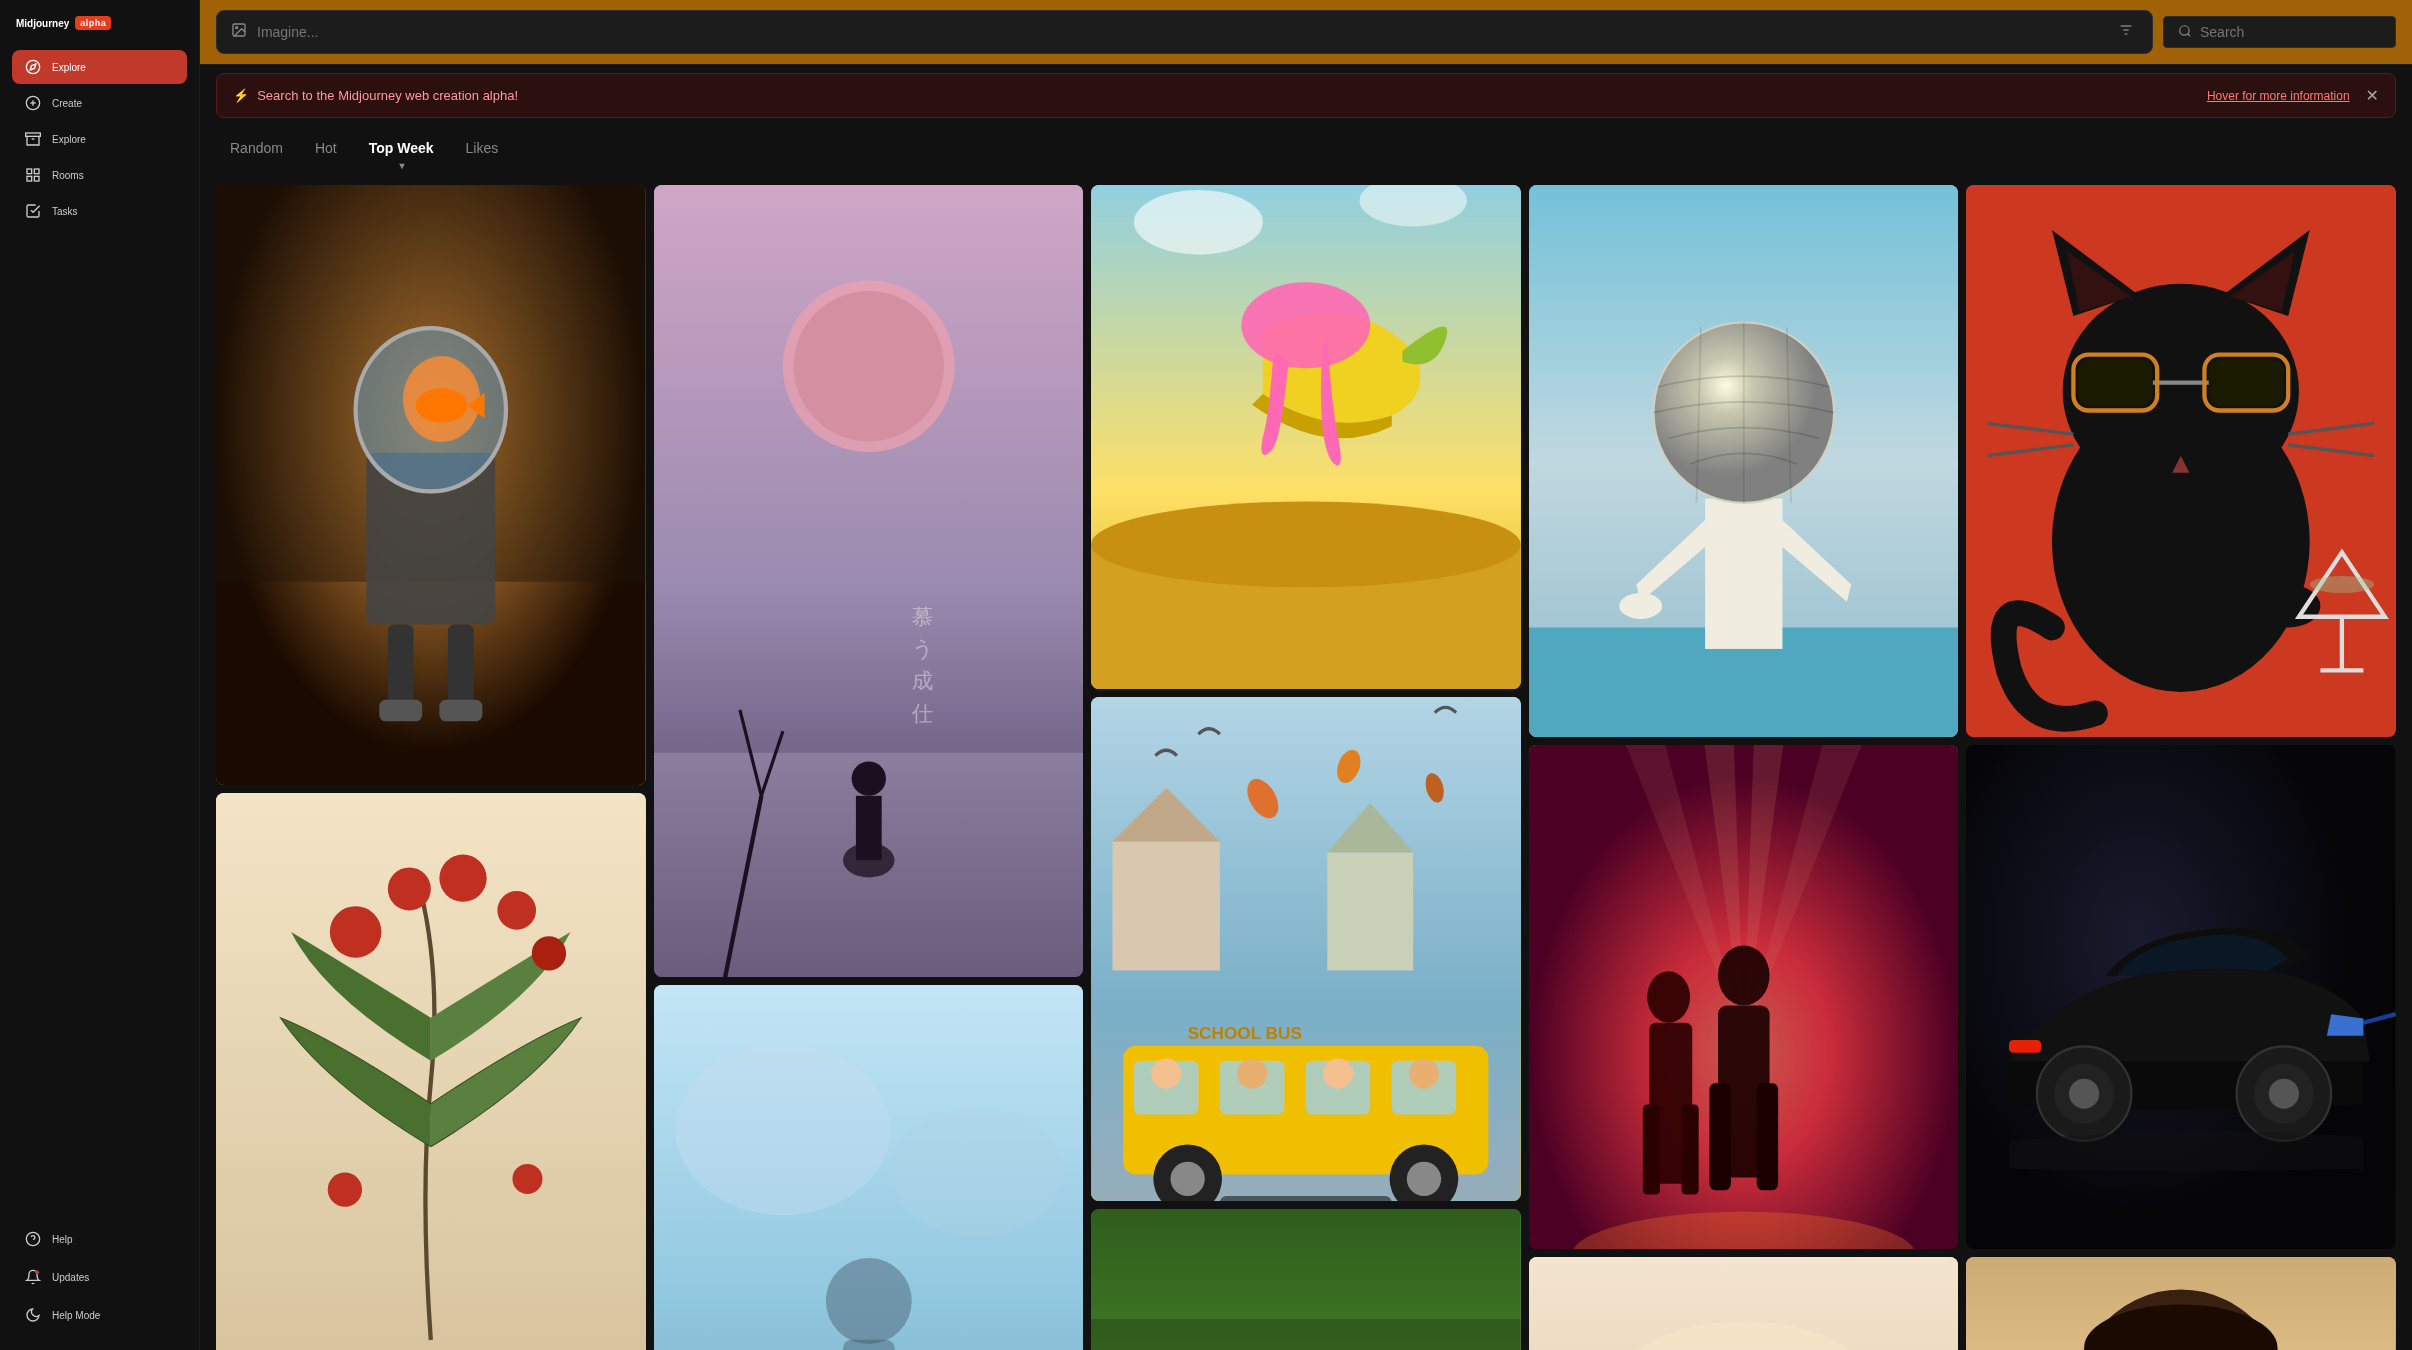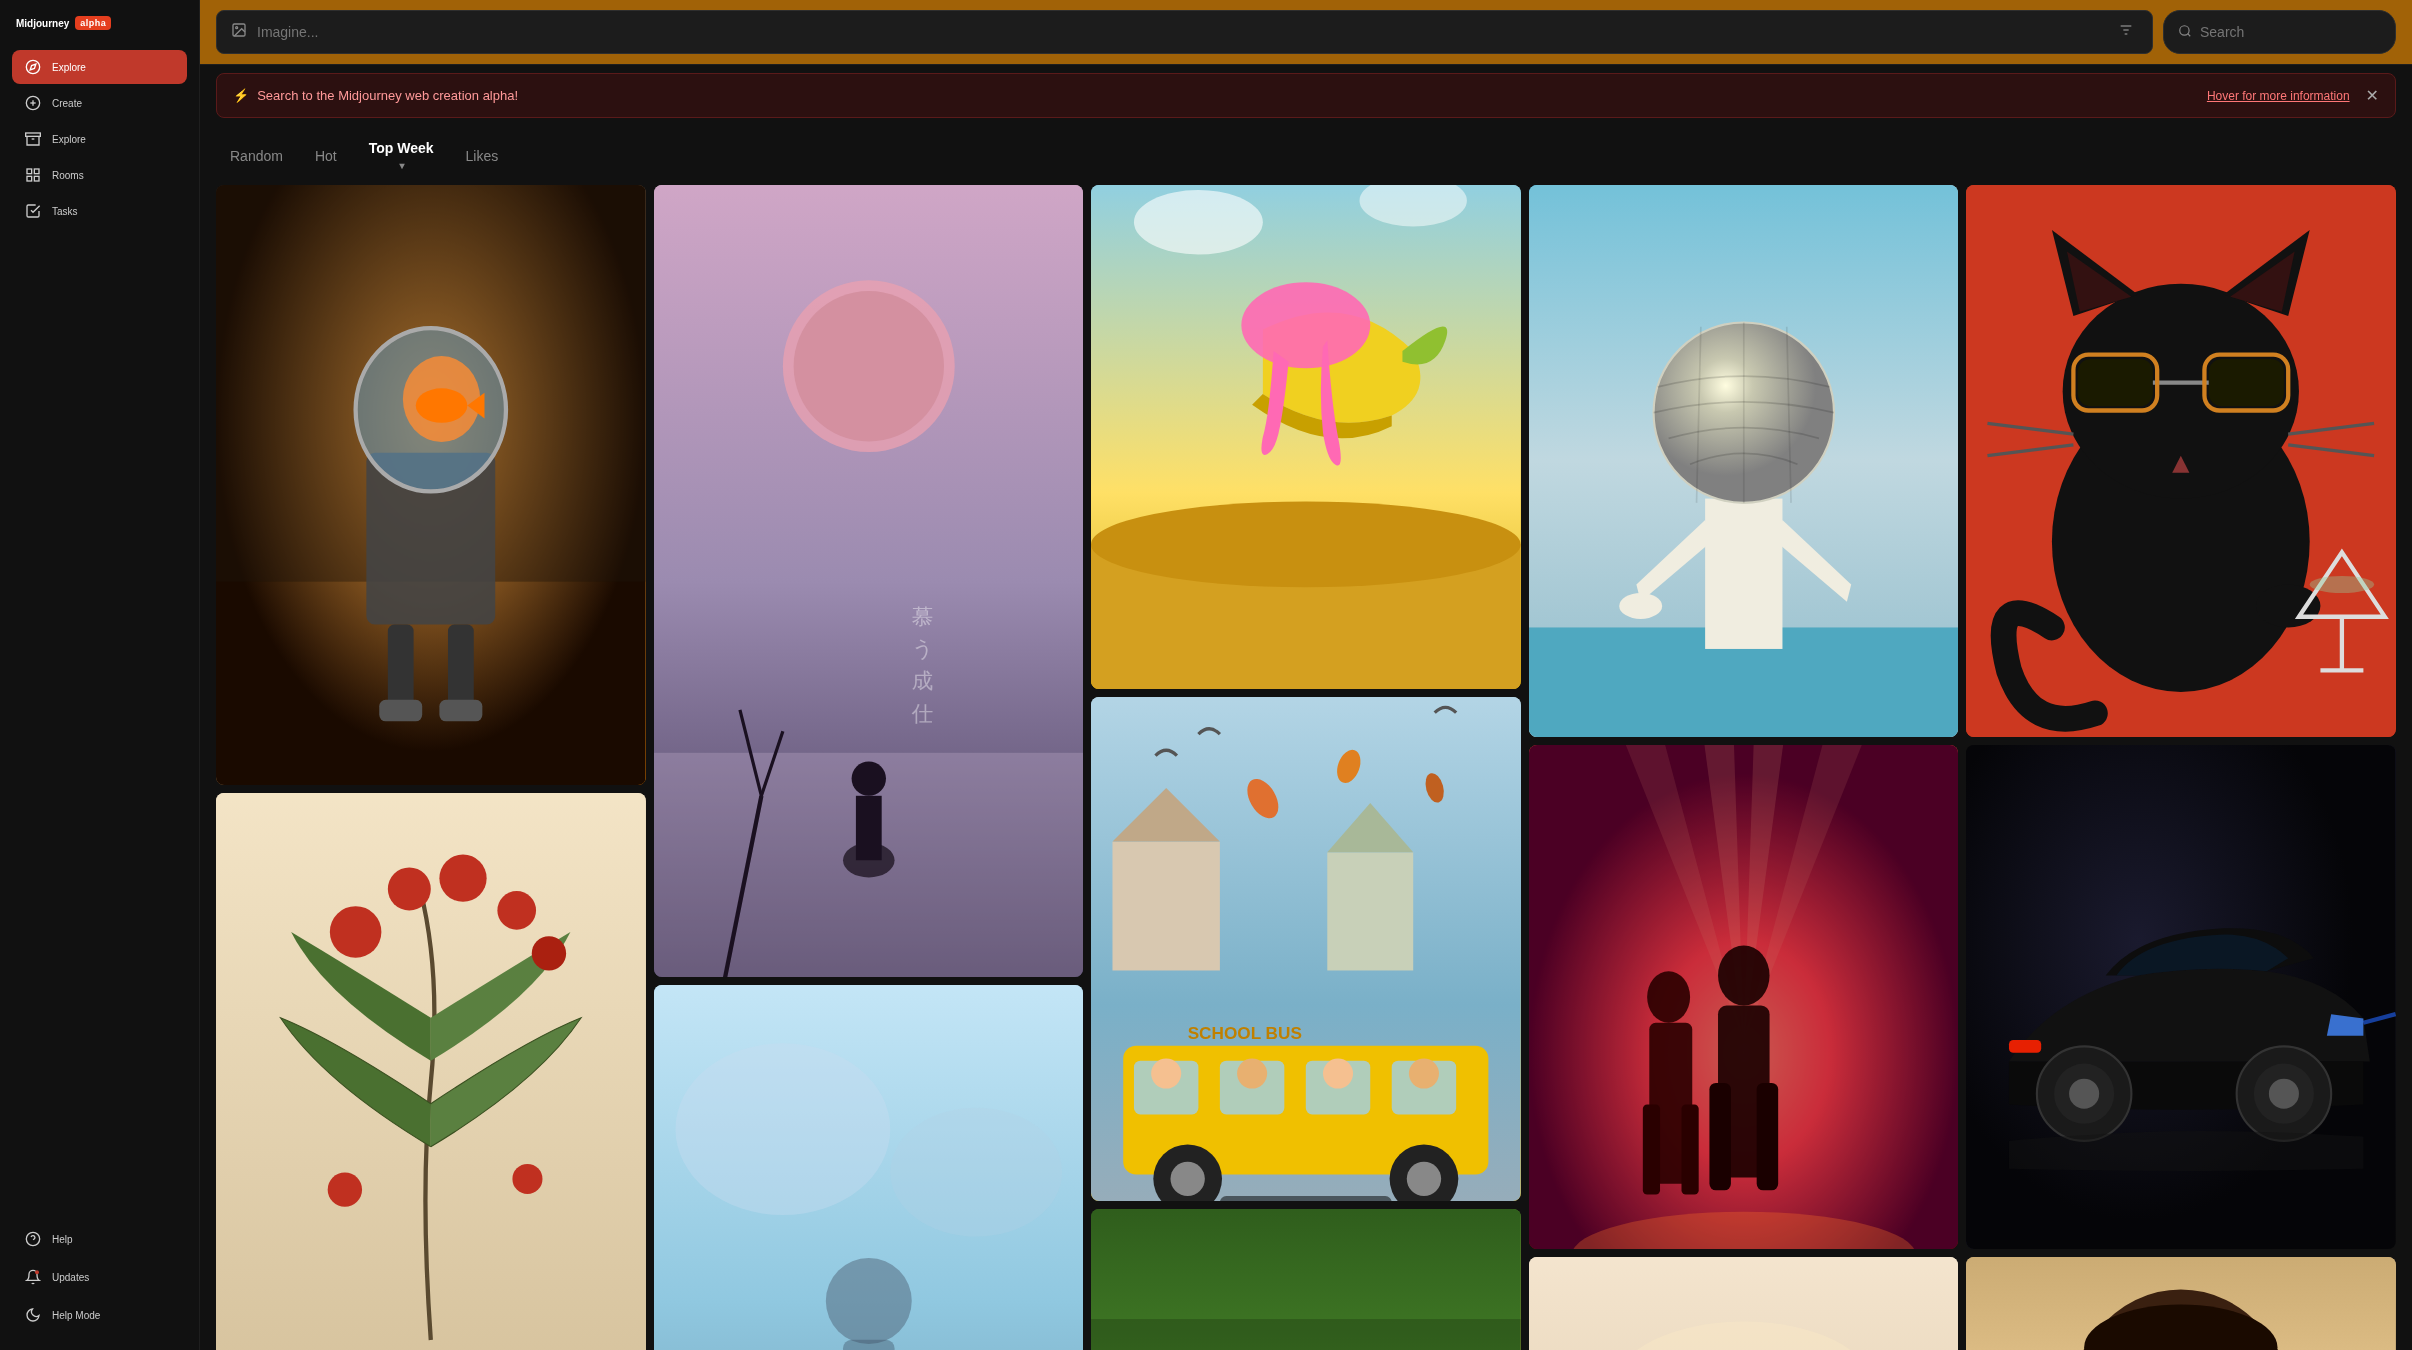--- a/index.html
+++ b/index.html
@@ -136,23 +136,23 @@
       cursor: pointer;
       font-size: 16px;
       padding: 4px;
     }
 
     .search-bar {
       display: flex;
       align-items: center;
       background: #1c1c1c;
       border: 1px solid #2e2e2e;
-      border-radius: 17px;
+      border-radius: 4px;
       padding: 0 14px;
-      height: 44px;
+      height: 32px;
       gap: 8px;
       min-width: 200px;
     }
 
     .search-input {
       background: transparent;
       border: none;
       outline: none;
       color: #aaa;
       font-size: 14px;
@@ -196,21 +196,21 @@
       color: #aaa;
       cursor: pointer;
       font-size: 16px;
       background: none;
       border: none;
     }
 
     
     .tabs {
       display: flex;
-      align-items: center;
+      align-items: flex-start;
       gap: 4px;
       padding: 8px 16px;
       flex-shrink: 0;
     }
 
     .tab {
       padding: 6px 14px;
       border-radius: 6px;
       cursor: pointer;
       color: #888;

